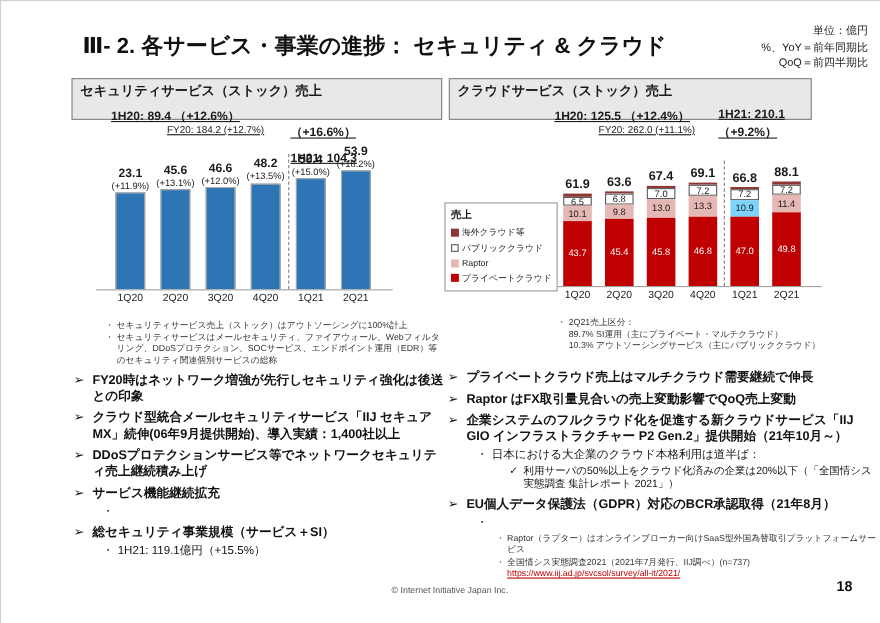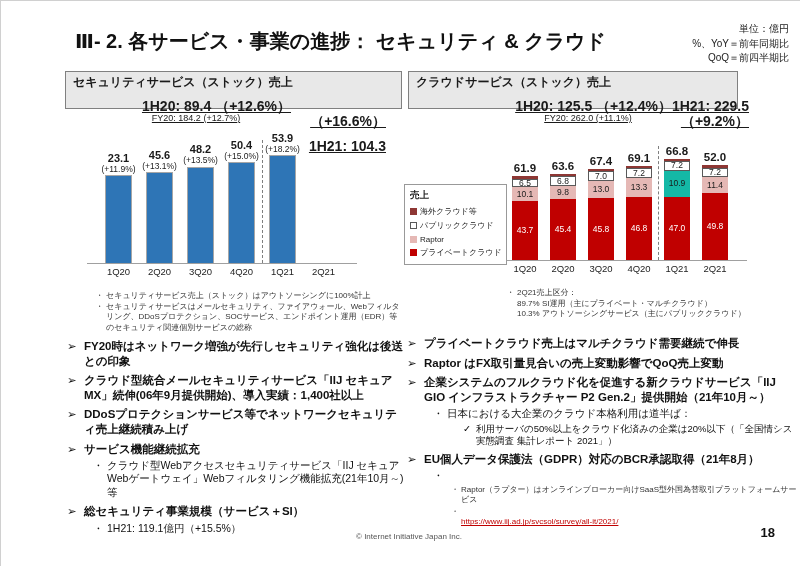--- a/index.html
+++ b/index.html
@@ -9,21 +9,21 @@
   #title{position:absolute;left:74px;top:27px;font-size:20px;font-weight:bold;color:#111;}
   #unit-notes{position:absolute;right:12px;top:21px;text-align:right;font-size:10px;line-height:1.45;color:#222;}
 
   
   .panel-header{position:absolute;top:70px;height:38px;background:#E8E8E8;border:1px solid #808080;
     font-size:12px;font-weight:bold;line-height:20px;padding-left:7px;box-sizing:border-box;}
   #sec-header{left:64px;width:337px;}
   #cld-header{left:407px;width:330px;}
 
   
-  .ann{position:absolute;text-align:right;font-weight:bold;font-size:14px;text-decoration:underline;white-space:nowrap;}
+  .ann{position:absolute;text-align:left;font-weight:bold;font-size:11px;text-decoration:underline;white-space:nowrap;}
   .ann-sub{position:absolute;text-align:center;font-size:9px;text-decoration:underline;white-space:nowrap;}
   #sec-ann-1h20{left:100px;top:97px;width:190px;}
   #sec-ann-fy20{left:100px;top:112px;width:190px;}
   #sec-ann-1h21a{left:263px;top:97px;width:122px;margin-top:40px;}
   #sec-ann-1h21b{left:263px;top:112px;width:122px;}
   #cld-ann-1h20{left:503px;top:97px;width:168px;}
   #cld-ann-fy20{left:503px;top:112px;width:168px;}
   #cld-ann-1h21a{left:652px;top:97px;width:96px;}
   #cld-ann-1h21b{left:652px;top:112px;width:96px;}
 
@@ -103,33 +103,38 @@
   <div id="sec-header" class="panel-header">セキュリティサービス（ストック）売上</div>
   <div id="cld-header" class="panel-header">クラウドサービス（ストック）売上</div>
 
   <div id="sec-ann-1h20" class="ann">1H20: 89.4 （+12.6%）</div>
   <div id="sec-ann-fy20" class="ann-sub">FY20: 184.2 (+12.7%)</div>
   <div id="sec-ann-1h21a" class="ann">1H21: 104.3</div>
   <div id="sec-ann-1h21b" class="ann">（+16.6%）</div>
 
   <div id="cld-ann-1h20" class="ann">1H20: 125.5 （+12.4%）</div>
   <div id="cld-ann-fy20" class="ann-sub">FY20: 262.0 (+11.1%)</div>
-  <div id="cld-ann-1h21a" class="ann">1H21: 229.5</div>
+  <div id="cld-ann-1h21a" class="ann">1H21: 210.1</div>
   <div id="cld-ann-1h21b" class="ann">（+9.2%）</div>
 
   <div id="sec-bars">
       <div class="bcol">
         <div class="bval">23.1</div>
         <div class="bpct">(+11.9%)</div>
         <div class="bbar" style="height: 87.6px; background: rgb(46, 117, 182);"></div>
       </div>
       <div class="bcol">
         <div class="bval">45.6</div>
         <div class="bpct">(+13.1%)</div>
         <div class="bbar" style="height: 91.2px; background: rgb(46, 117, 182);"></div>
+      </div>
+      <div class="bcol">
+        <div class="bval">46.6</div>
+        <div class="bpct">(+12.0%)</div>
+        <div class="bbar" style="height: 93.2px; background: rgb(46, 117, 182);"></div>
       </div>
       <div class="bcol">
         <div class="bval">48.2</div>
         <div class="bpct">(+13.5%)</div>
         <div class="bbar" style="height: 96.4px; background: rgb(46, 117, 182);"></div>
       </div>
       <div class="bcol">
         <div class="bval">50.4</div>
         <div class="bpct">(+15.0%)</div>
         <div class="bbar" style="height: 100.8px; background: rgb(46, 117, 182);"></div>
@@ -186,26 +191,26 @@
           <div class="sseg" style="height: 9.72px; background: rgb(255, 255, 255); border: 1px solid rgb(89, 89, 89); color: rgb(26, 26, 26);">7.2</div>
           <div class="sseg" style="height: 19px; background: rgb(229, 184, 181); color: rgb(26, 26, 26);">13.3</div>
           <div class="sseg" style="height: 63.18px; background: rgb(192, 0, 0); color: rgb(255, 255, 255);">46.8</div>
         </div>
       </div>
       <div class="scol">
         <div class="stot">66.8</div>
         <div class="sstack">
           <div class="sseg" style="height: 2.295px; background: rgb(142, 55, 52);"></div>
           <div class="sseg" style="height: 9.72px; background: rgb(255, 255, 255); border: 1px solid rgb(89, 89, 89); color: rgb(26, 26, 26);">7.2</div>
-          <div class="sseg" style="height: 26px; background: #14b8a6; color: rgb(26, 26, 26);">10.9</div>
+          <div class="sseg" style="height: 15px; background: #7dd3fc; color: rgb(26, 26, 26);">10.9</div>
           <div class="sseg" style="height: 63.45px; background: rgb(192, 0, 0); color: rgb(255, 255, 255);">47.0</div>
         </div>
       </div>
       <div class="scol">
-        <div class="stot">52.0</div>
+        <div class="stot">88.1</div>
         <div class="sstack">
           <div class="sseg" style="height: 2.43px; background: rgb(142, 55, 52);"></div>
           <div class="sseg" style="height: 9.72px; background: rgb(255, 255, 255); border: 1px solid rgb(89, 89, 89); color: rgb(26, 26, 26);">7.2</div>
           <div class="sseg" style="height: 15.39px; background: rgb(229, 184, 181); color: rgb(26, 26, 26);">11.4</div>
           <div class="sseg" style="height: 67.23px; background: rgb(192, 0, 0); color: rgb(255, 255, 255);">49.8</div>
         </div>
       </div>
     </div>
   <div id="cld-axis" class="axis"></div>
   <div id="cld-cats">
@@ -277,21 +282,20 @@
       <div class="b-row lv-arrow">
         <span class="b-marker">➢</span>
         <span class="b-text">DDoSプロテクションサービス等でネットワークセキュリティ売上継続積み上げ</span>
       </div>
       <div class="b-row lv-arrow">
         <span class="b-marker">➢</span>
         <span class="b-text">サービス機能継続拡充</span>
       </div>
       <div class="b-row lv-dot">
         <span class="b-marker">・</span>
-        <span class="b-text">クラウド型Webアクセスセキュリティサービス「IIJ セキュアWebゲートウェイ」Webフィルタリング機能拡充(21年10月～)　等</span>
       </div>
       <div class="b-row lv-arrow">
         <span class="b-marker">➢</span>
         <span class="b-text">総セキュリティ事業規模（サービス＋SI）</span>
       </div>
       <div class="b-row lv-dot">
         <span class="b-marker">・</span>
         <span class="b-text">1H21: 119.1億円（+15.5%）</span>
       </div>
     </div>
@@ -322,20 +326,21 @@
       </div>
       <div class="b-row lv-dot">
         <span class="b-marker">・</span>
       </div>
       <div class="b-row lv-fine">
         <span class="b-marker">・</span>
         <span class="b-text">Raptor（ラプター）はオンラインブローカー向けSaaS型外国為替取引プラットフォームサービス</span>
       </div>
       <div class="b-row lv-fine">
         <span class="b-marker">・</span>
+        <span class="b-text">全国情シス実態調査2021（2021年7月発行、IIJ調べ）(n=737)</span>
       </div>
       <div class="b-row lv-fine-link">
         <span class="b-marker"></span>
         <span class="b-text">https://www.iij.ad.jp/svcsol/survey/all-it/2021/</span>
       </div>
     </div>
 
   <div id="footer">© Internet Initiative Japan Inc.</div>
   <div id="page-num">18</div>
 </div>

